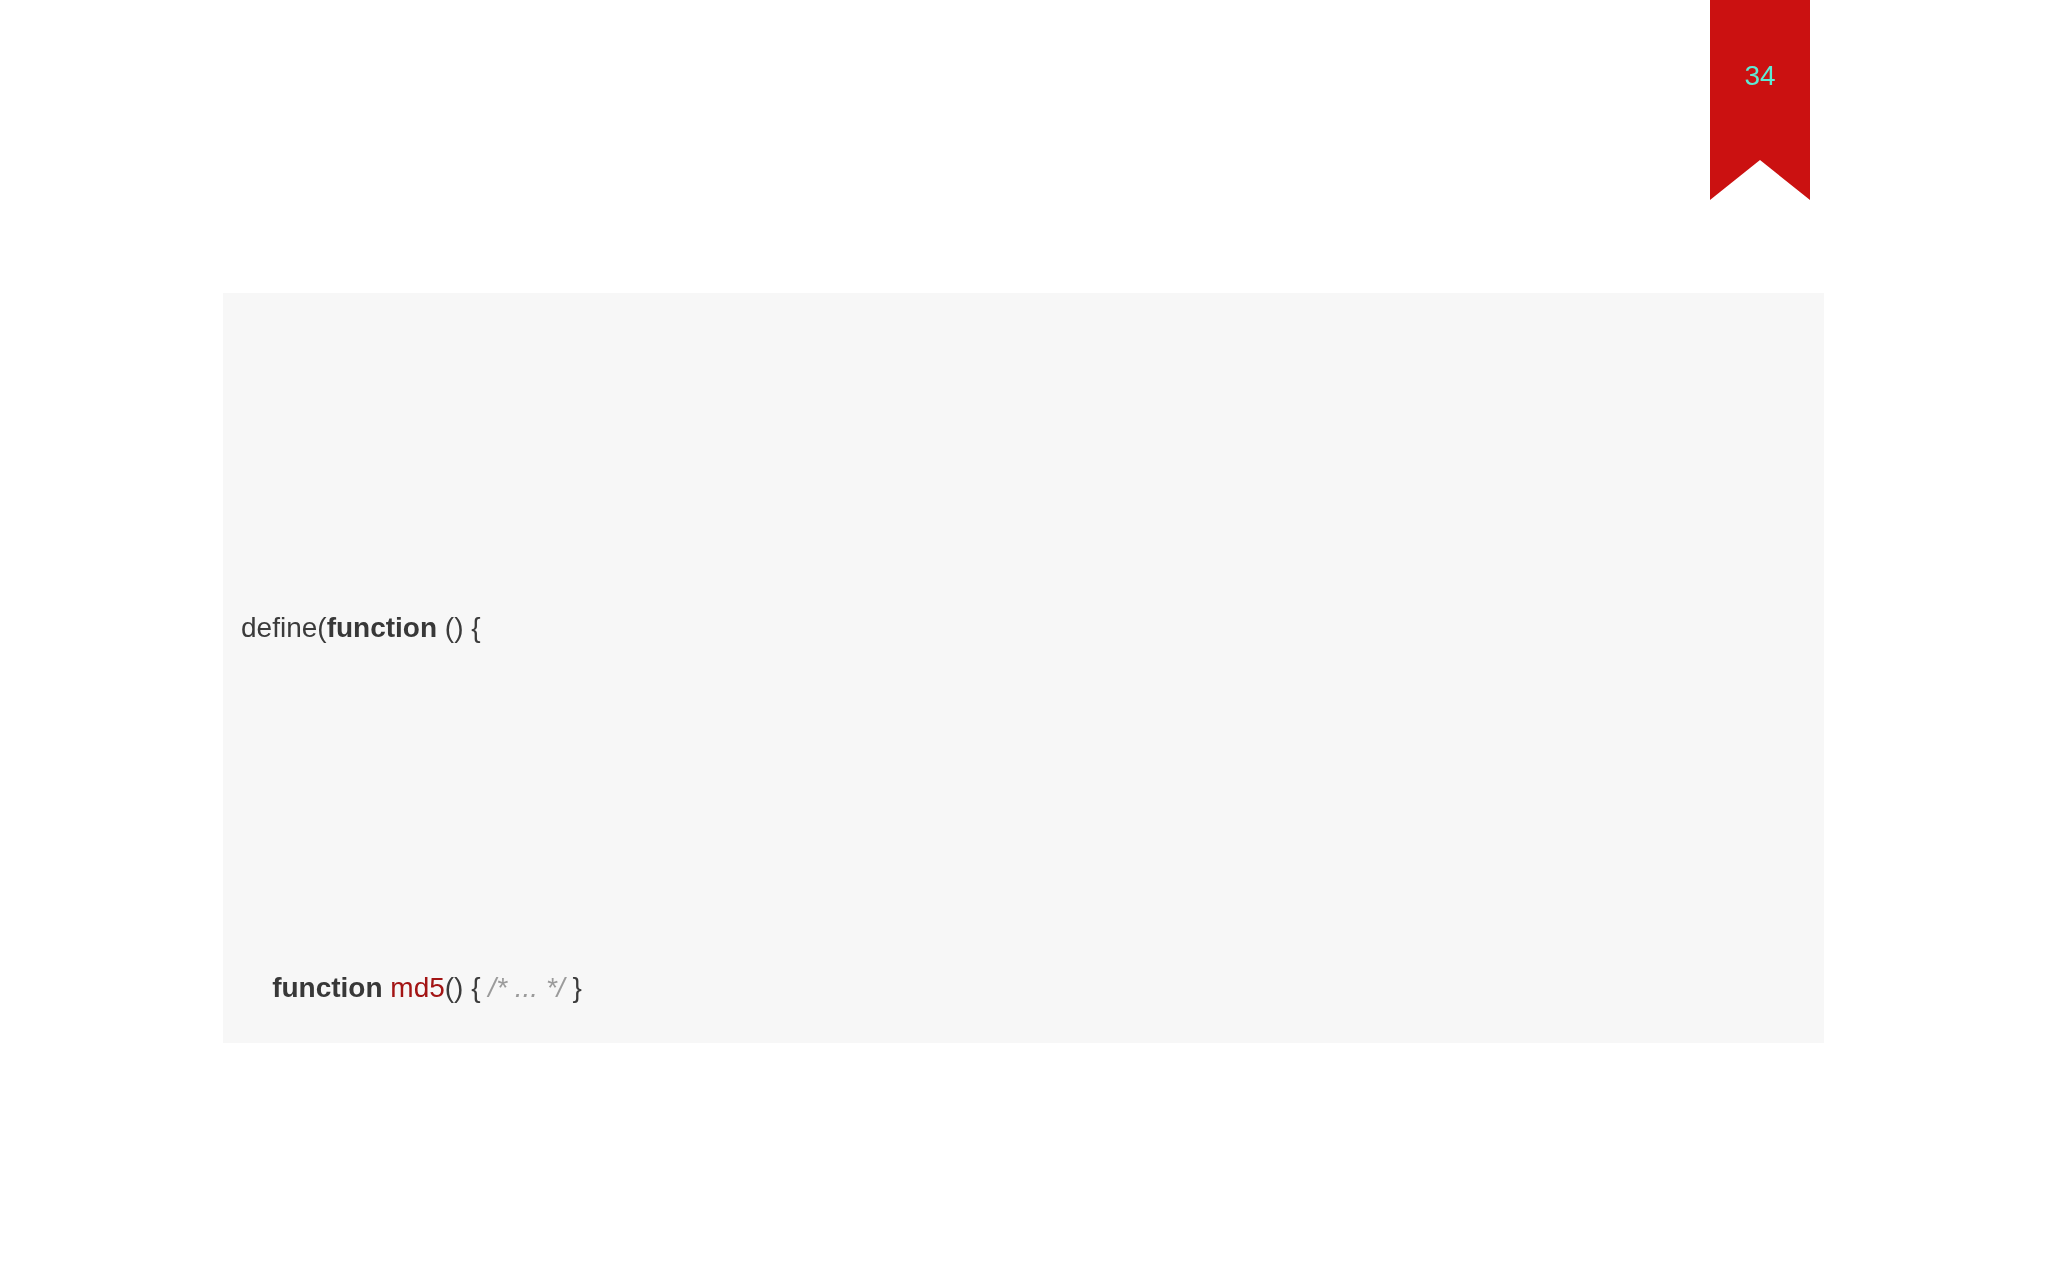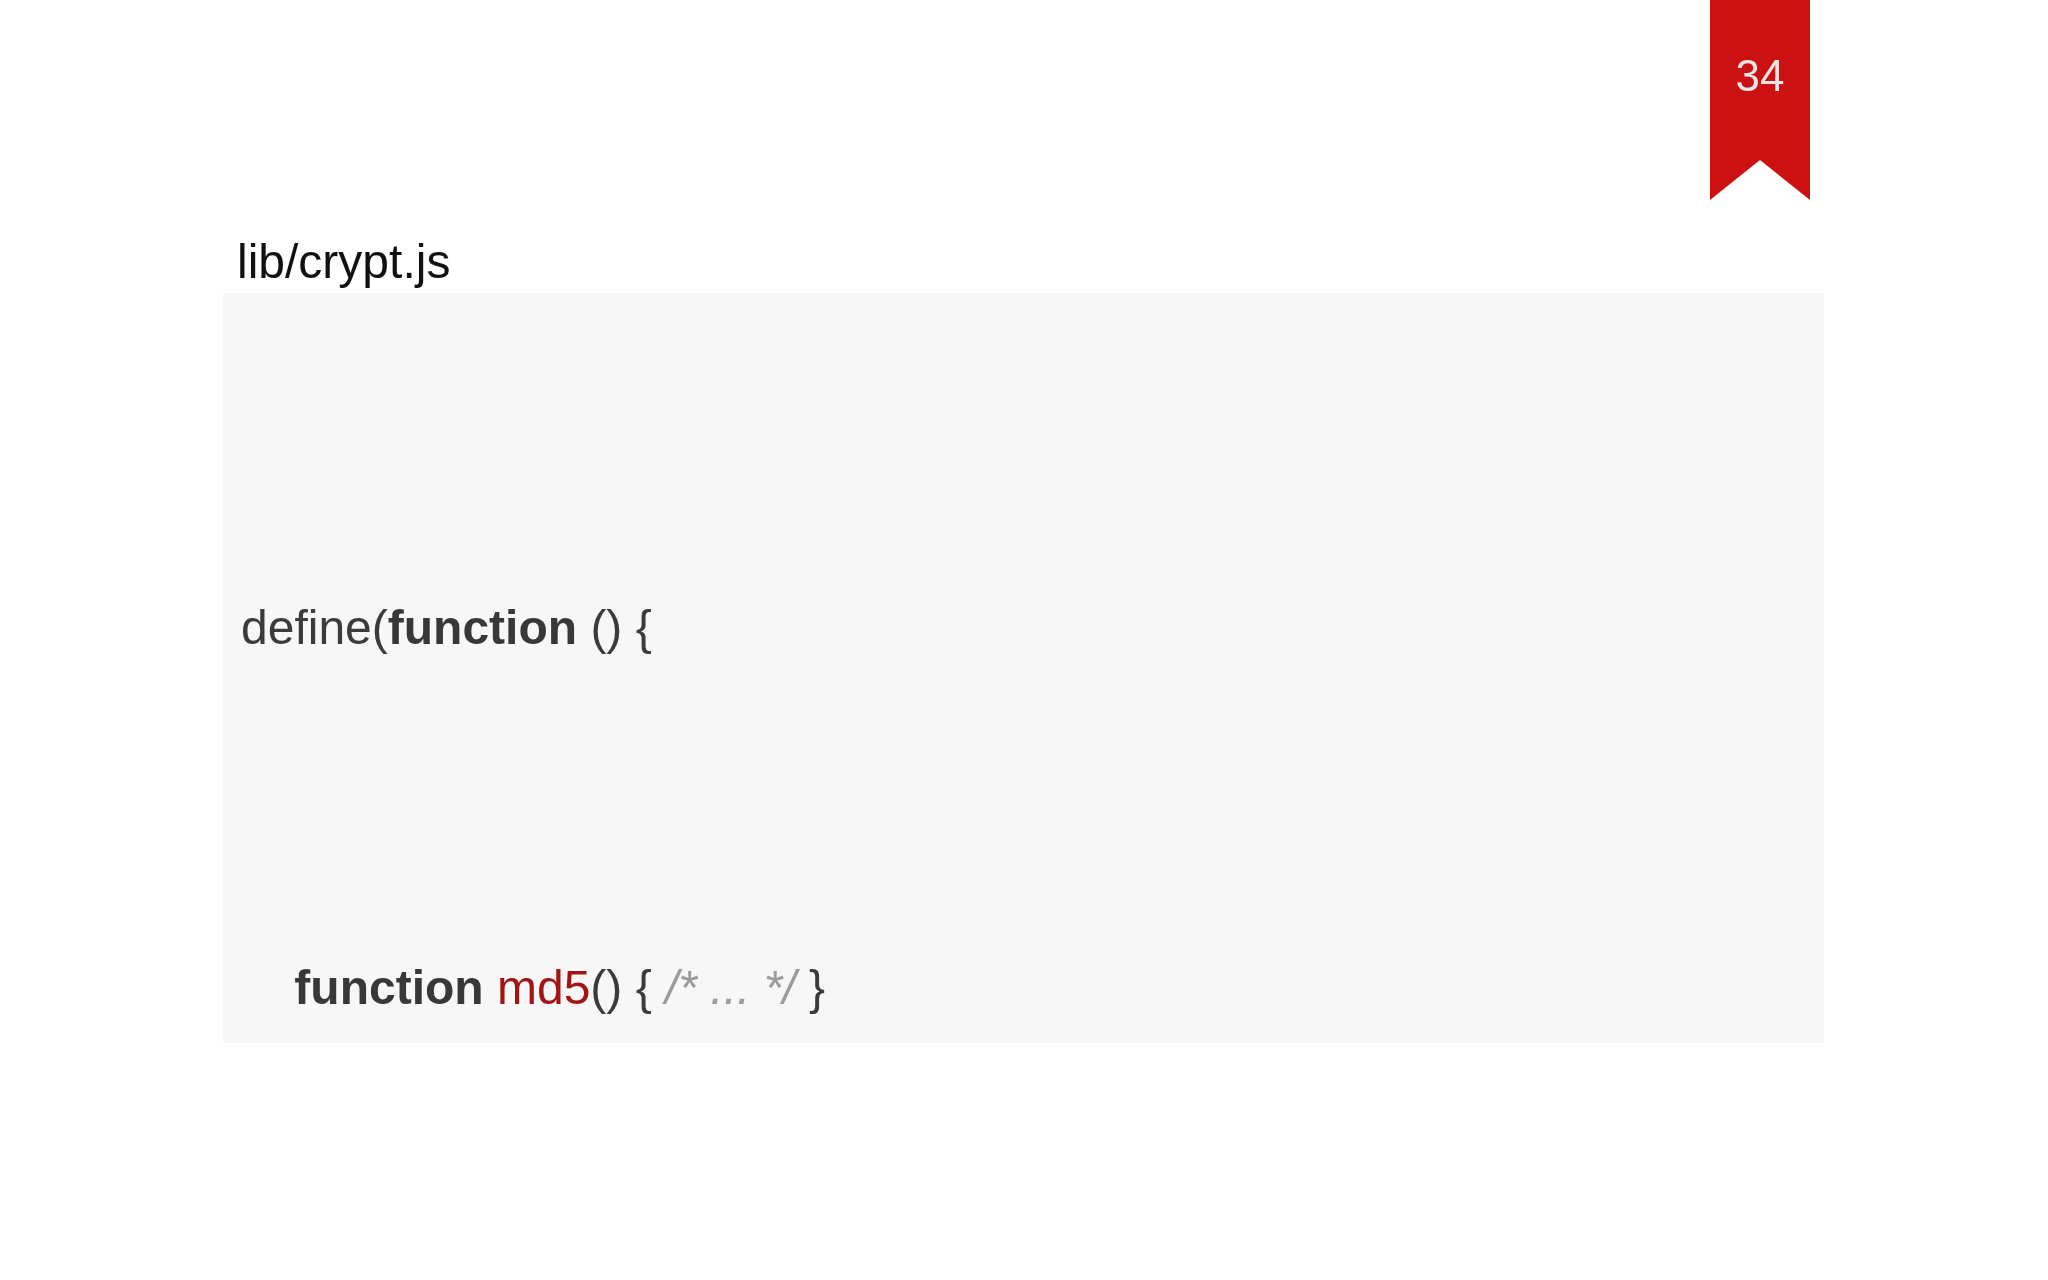--- a/index.html
+++ b/index.html
@@ -26,21 +26,21 @@
   }
   .code-block {
     position: absolute;
     left: 223px;
     top: 293px;
     width: 1601px;
     height: 750px;
     box-sizing: border-box;
     background: #f7f7f7;
     padding: 20px 0 10px 18px;
-    font-size: 48px;
+    font-size: 28px;
     line-height: 90px;
     color: #3b3b3b;
     white-space: pre;
   }
   .code-line {
     height: 90px;
   }
   .kw { font-weight: bold; color: #383838; }
   .fn { font-weight: normal; color: #a31414; }
   .cm { color: #9b9b9b; font-style: italic; }
@@ -51,31 +51,30 @@
     width: 100px;
     height: 200px;
     background: #cb1111;
     clip-path: polygon(0 0, 100% 0, 100% 100%, 50% 80%, 0 100%);
     display: flex;
     justify-content: center;
     align-items: flex-start;
   }
   .ribbon-number {
     margin-top: 52px;
-    font-size: 44px;
+    font-size: 28px;
     line-height: 48px;
-    color: #e5e5e5;
+    color: #5eead4;
   }
 </style>
 </head>
 <body>
 
 <div class="stage">
 
-  <div class="slide-title">lib/crypt.js</div>
 
   <div class="code-block">
 
     <div class="code-line"><span>define(</span><span class="kw">function</span><span> () {</span></div>
 
     <div class="code-line"><span>    </span><span class="kw">function</span><span> </span><span class="fn">md5</span><span>() { </span><span class="cm">/* ... */</span><span> }</span></div>
 
     
 
     

